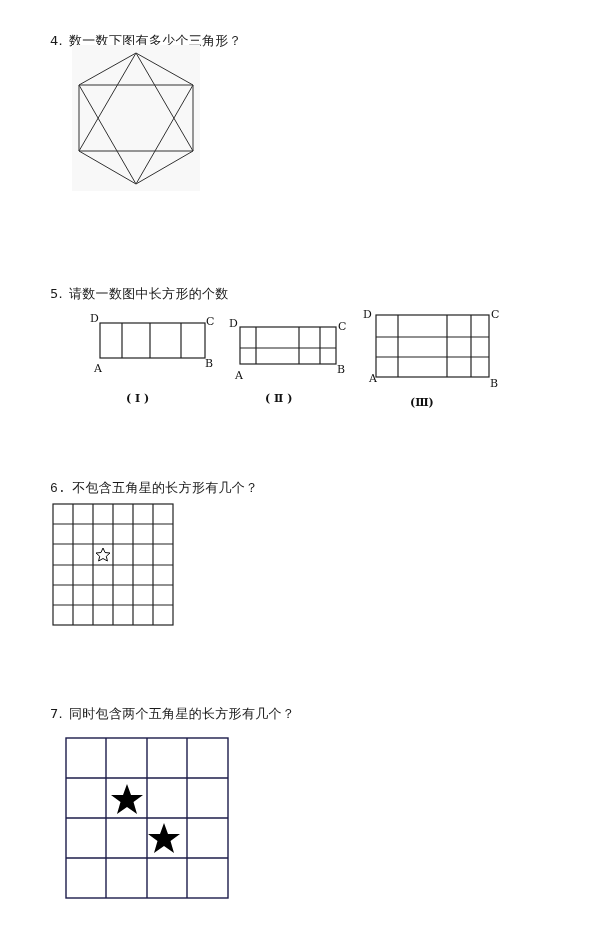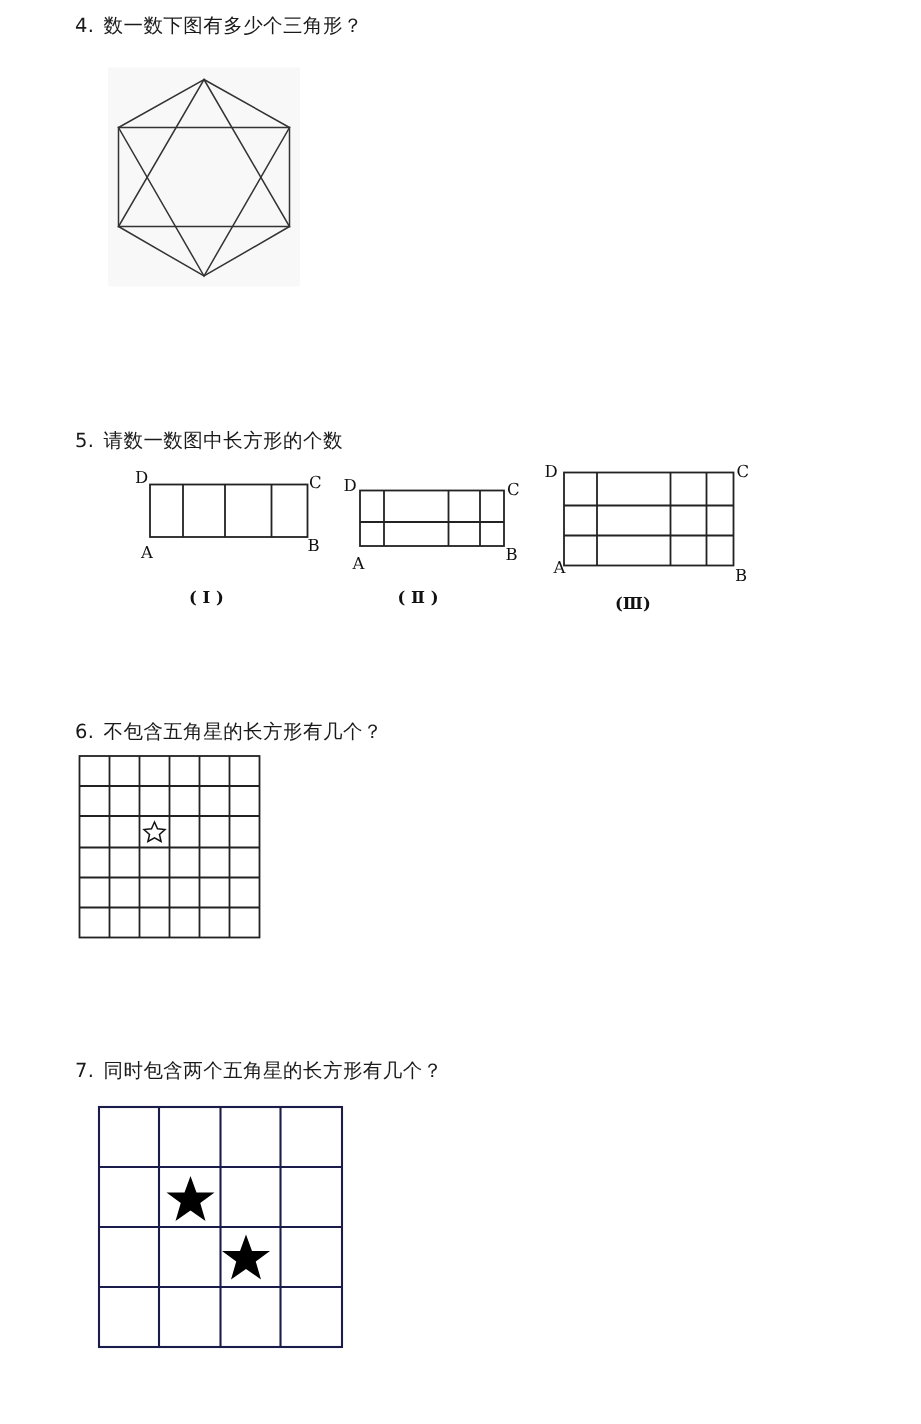--- a/index.html
+++ b/index.html
@@ -7,21 +7,21 @@
            font-family: "DejaVu Sans", "Liberation Sans", sans-serif; color: #1a1a1a; }
     .q { position: absolute; left: 50px; font-size: 13px; letter-spacing: 0.3px; white-space: nowrap; }
     .q .num { margin-right: 6px; }
     svg { position: absolute; overflow: visible; }
     .lbl { font-family: "DejaVu Serif", "Liberation Serif", serif; font-size: 11px; fill: #111; }
     .cap { font-family: "DejaVu Serif", "Liberation Serif", serif; font-size: 11px; font-weight: bold; fill: #111; }
   </style>
 </head>
 <body>
 
-<div class="q" style="top:8px;">
+<div class="q" style="top:32px;">
   <span class="num">4.</span><span>数一数下图有多少个三角形？</span>
 </div>
 <svg style="left:0;top:0;" width="614" height="949">
   <rect x="72" y="45" width="128" height="146" fill="#f8f8f8"></rect>
   <g stroke="#333" stroke-width="1" fill="none">
     <polygon points="136,53 193,85 193,151 136,184 79,151 79,85"></polygon>
     <polygon points="136,53 193,151 79,151"></polygon>
     <polygon points="136,184 79,85 193,85"></polygon>
   </g>
 </svg>
@@ -68,21 +68,21 @@
     <line x1="376" y1="337" x2="489" y2="337"></line>
     <line x1="376" y1="357" x2="489" y2="357"></line>
   </g>
   <text class="lbl" x="363" y="318">D</text>
   <text class="lbl" x="491" y="318">C</text>
   <text class="lbl" x="369" y="382">A</text>
   <text class="lbl" x="490" y="387">B</text>
   <text class="cap" x="410" y="406">(Ⅲ)</text>
 </svg>
 
-<div class="q" style="top:479px;">
+<div class="q" style="top:479px;font-family:Liberation Mono, monospace;">
   <span class="num">6.</span><span>不包含五角星的长方形有几个？</span>
 </div>
 <svg style="left:0;top:0;" width="614" height="949">
   <g stroke="#222" stroke-width="1.2" fill="none">
     <rect x="53" y="504" width="120" height="121"></rect>
     <line x1="73" y1="504" x2="73" y2="625"></line>
     <line x1="93" y1="504" x2="93" y2="625"></line>
     <line x1="113" y1="504" x2="113" y2="625"></line>
     <line x1="133" y1="504" x2="133" y2="625"></line>
     <line x1="153" y1="504" x2="153" y2="625"></line>

